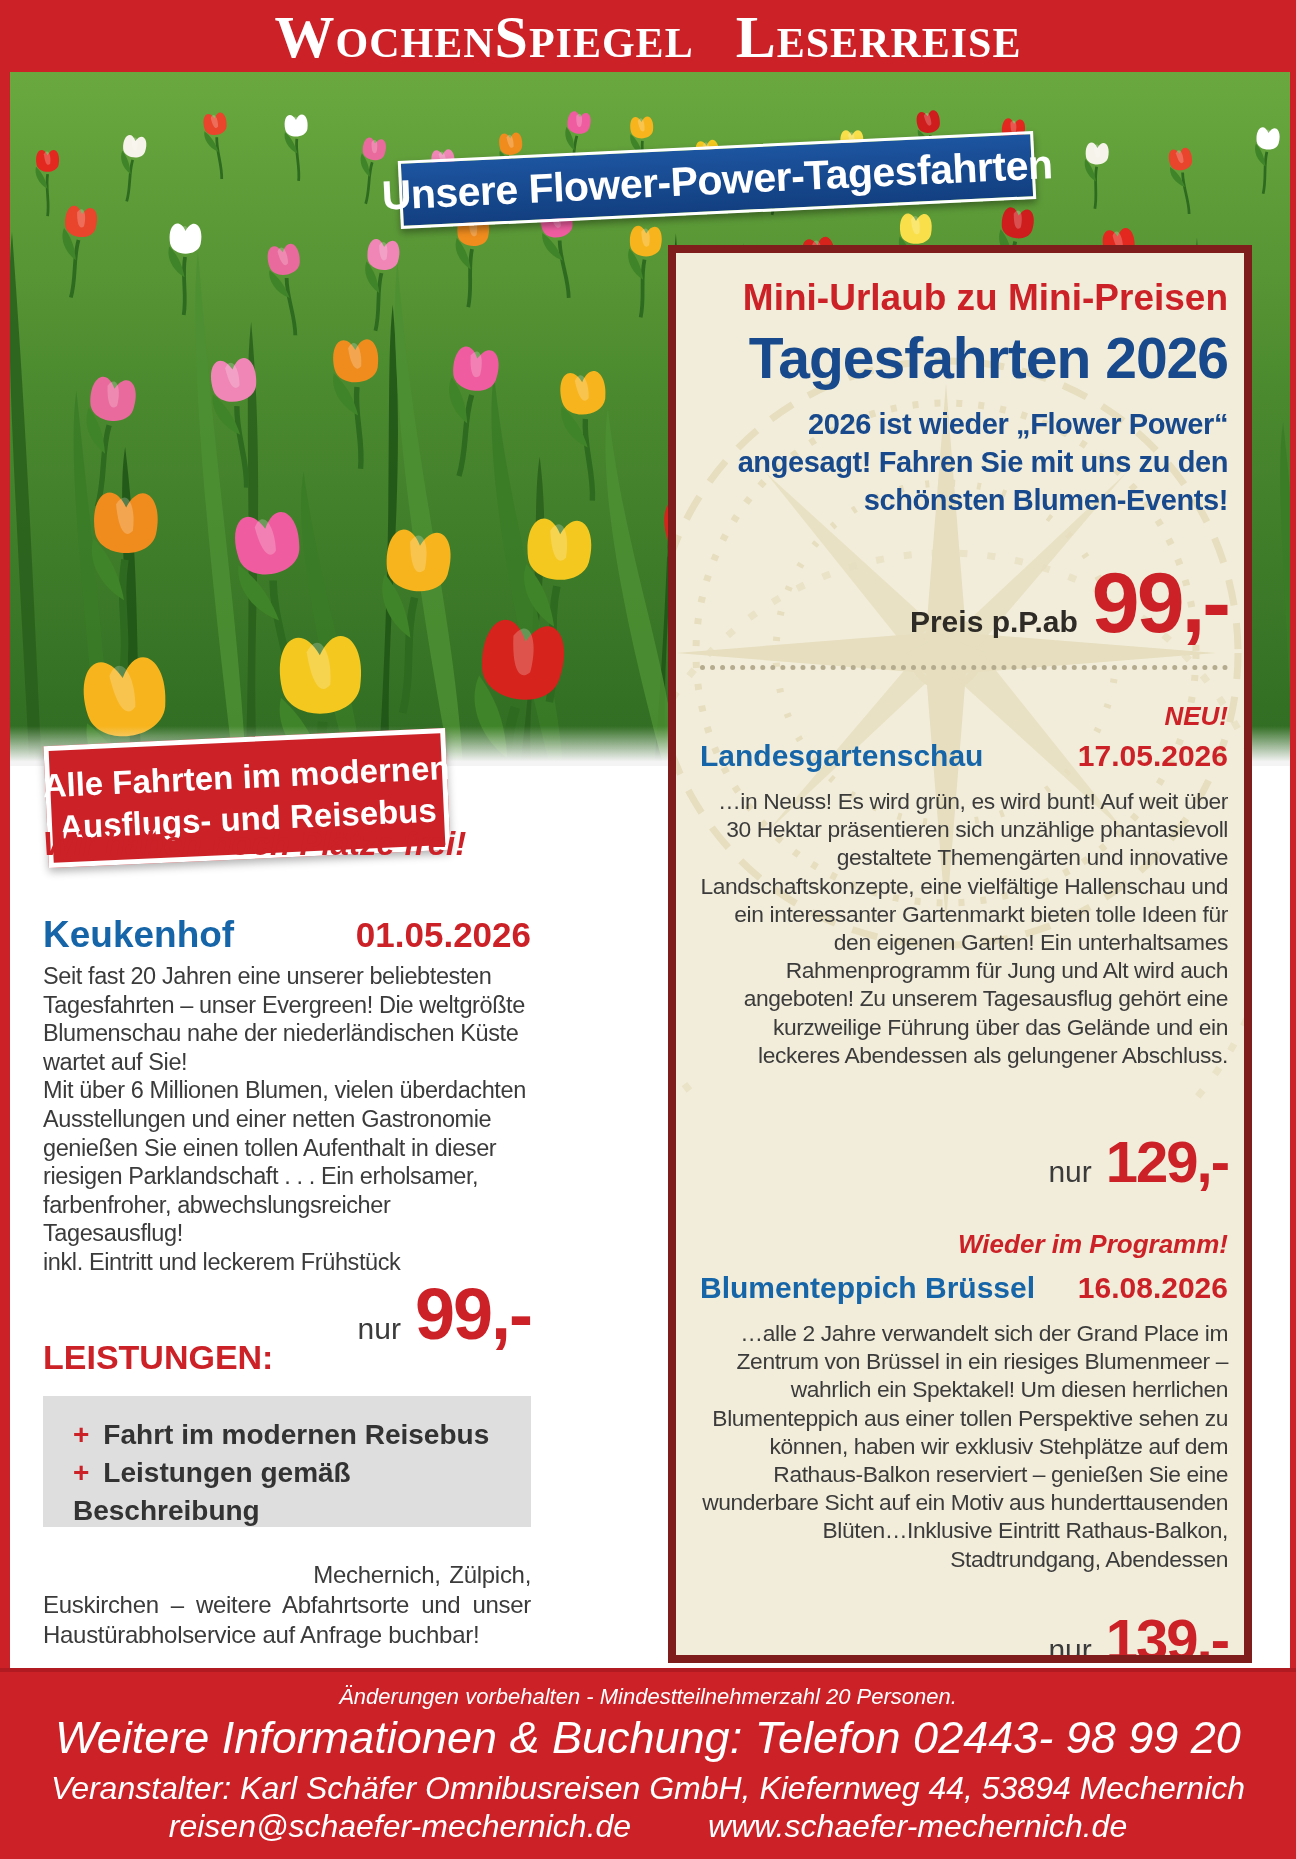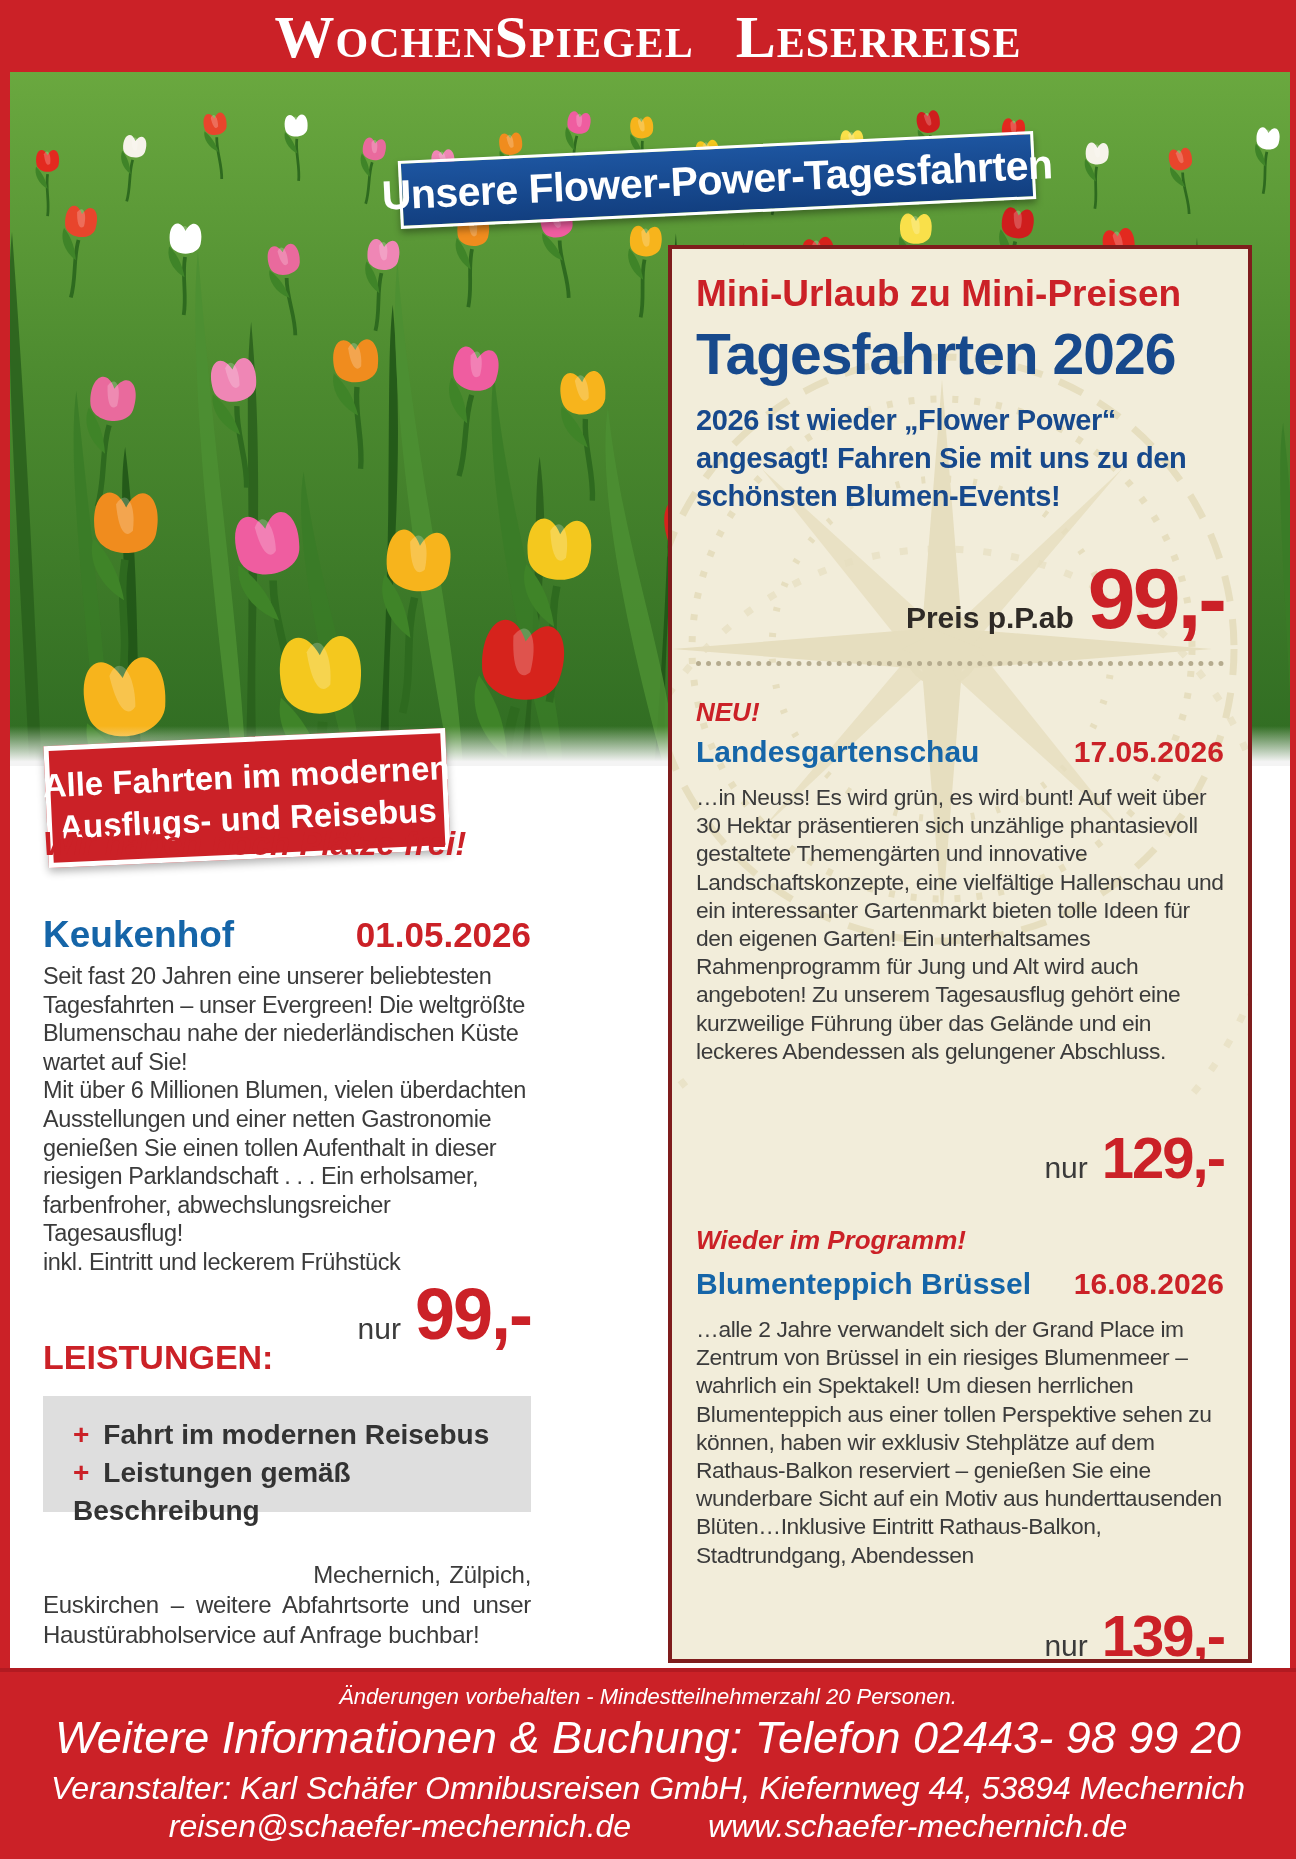--- a/index.html
+++ b/index.html
@@ -44,29 +44,29 @@
   .lc-intro{top:825px;font-size:33px;font-weight:bold;font-style:italic;color:#cb2127;}
   .lc-titlerow{top:914px;display:flex;justify-content:space-between;align-items:baseline;}
   .trip-title{font-size:37px;font-weight:bold;color:#1565a8;}
   .trip-date{font-size:35px;font-weight:bold;color:#cb2127;}
   .lc-desc{top:962px;font-size:23.5px;line-height:28.6px;color:#3b3b3b;letter-spacing:-0.4px;}
   .price-row{display:flex;justify-content:flex-end;align-items:baseline;gap:14px;margin-top:28px;}
   .price-small{font-size:30px;color:#3b3b3b;}
   .price-big{font-size:72px;font-weight:bold;color:#cb2127;letter-spacing:-2px;line-height:1;}
   .lc-pricerow{top:1250px;}
   .lc-leistungen{top:1338px;font-size:34px;font-weight:bold;color:#cb2127;}
-  .lc-graybox{top:1396px;height:116px;background:#dedede;padding:20px 0 0 30px;}
+  .lc-graybox{top:1396px;height:131px;background:#dedede;padding:20px 0 0 30px;}
   .gb-item{font-size:28px;line-height:38px;font-weight:bold;color:#333;}
   .gb-plus{color:#cb2127;margin-right:14px;}
   .lc-zustieg{top:1560px;font-size:24px;line-height:30px;color:#3b3b3b;letter-spacing:-0.3px;text-align:justify;}
   .lc-zustieg b{color:#ffffff;}
   
   .panel{
     position:absolute;left:668px;top:245px;width:584px;height:1418px;
-    background:#f2edda;border:4px solid #7f1d1d;overflow:hidden;
+    background:#f2edda;border:8px solid #7f1d1d;overflow:hidden;text-align:right;
   }
   .panel .compass{position:absolute;left:-40px;top:70px;opacity:.55;pointer-events:none;}
   .p-abs{position:absolute;left:24px;width:528px;}
   .p-kicker{top:24px;font-size:37px;font-weight:bold;color:#cb2127;}
   .p-title{top:72px;font-size:57px;font-weight:bold;color:#17498c;letter-spacing:-1px;}
   .p-sub{top:152px;font-size:29px;line-height:38px;font-weight:bold;color:#17498c;letter-spacing:-0.4px;}
   .p-pricerow{top:278px;}
   .p-price-label{font-size:30px;font-weight:bold;color:#2e2a26;}
   .p-price-big{font-size:86px;font-weight:bold;color:#cb2127;letter-spacing:-3px;line-height:1;}
   .p-dotted{top:412px;border-top:5px dotted #b5ab8e;height:0;}

